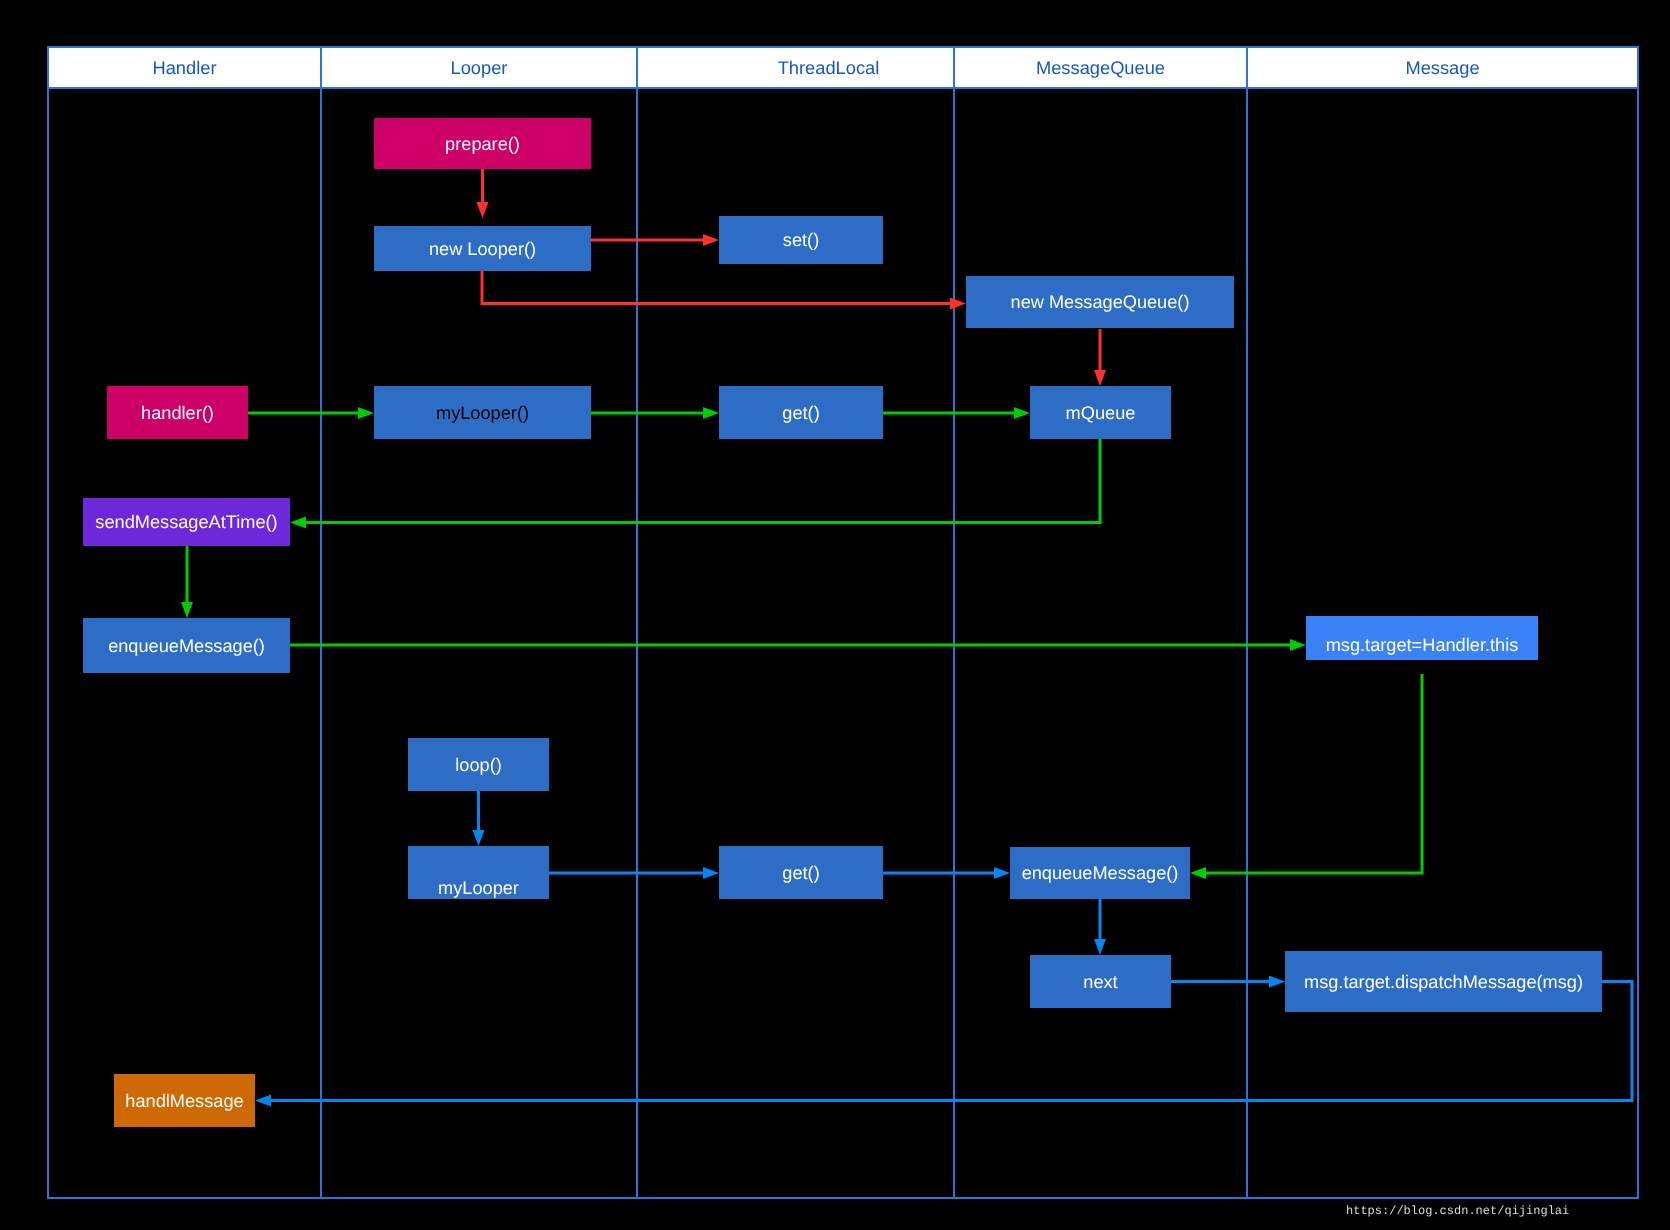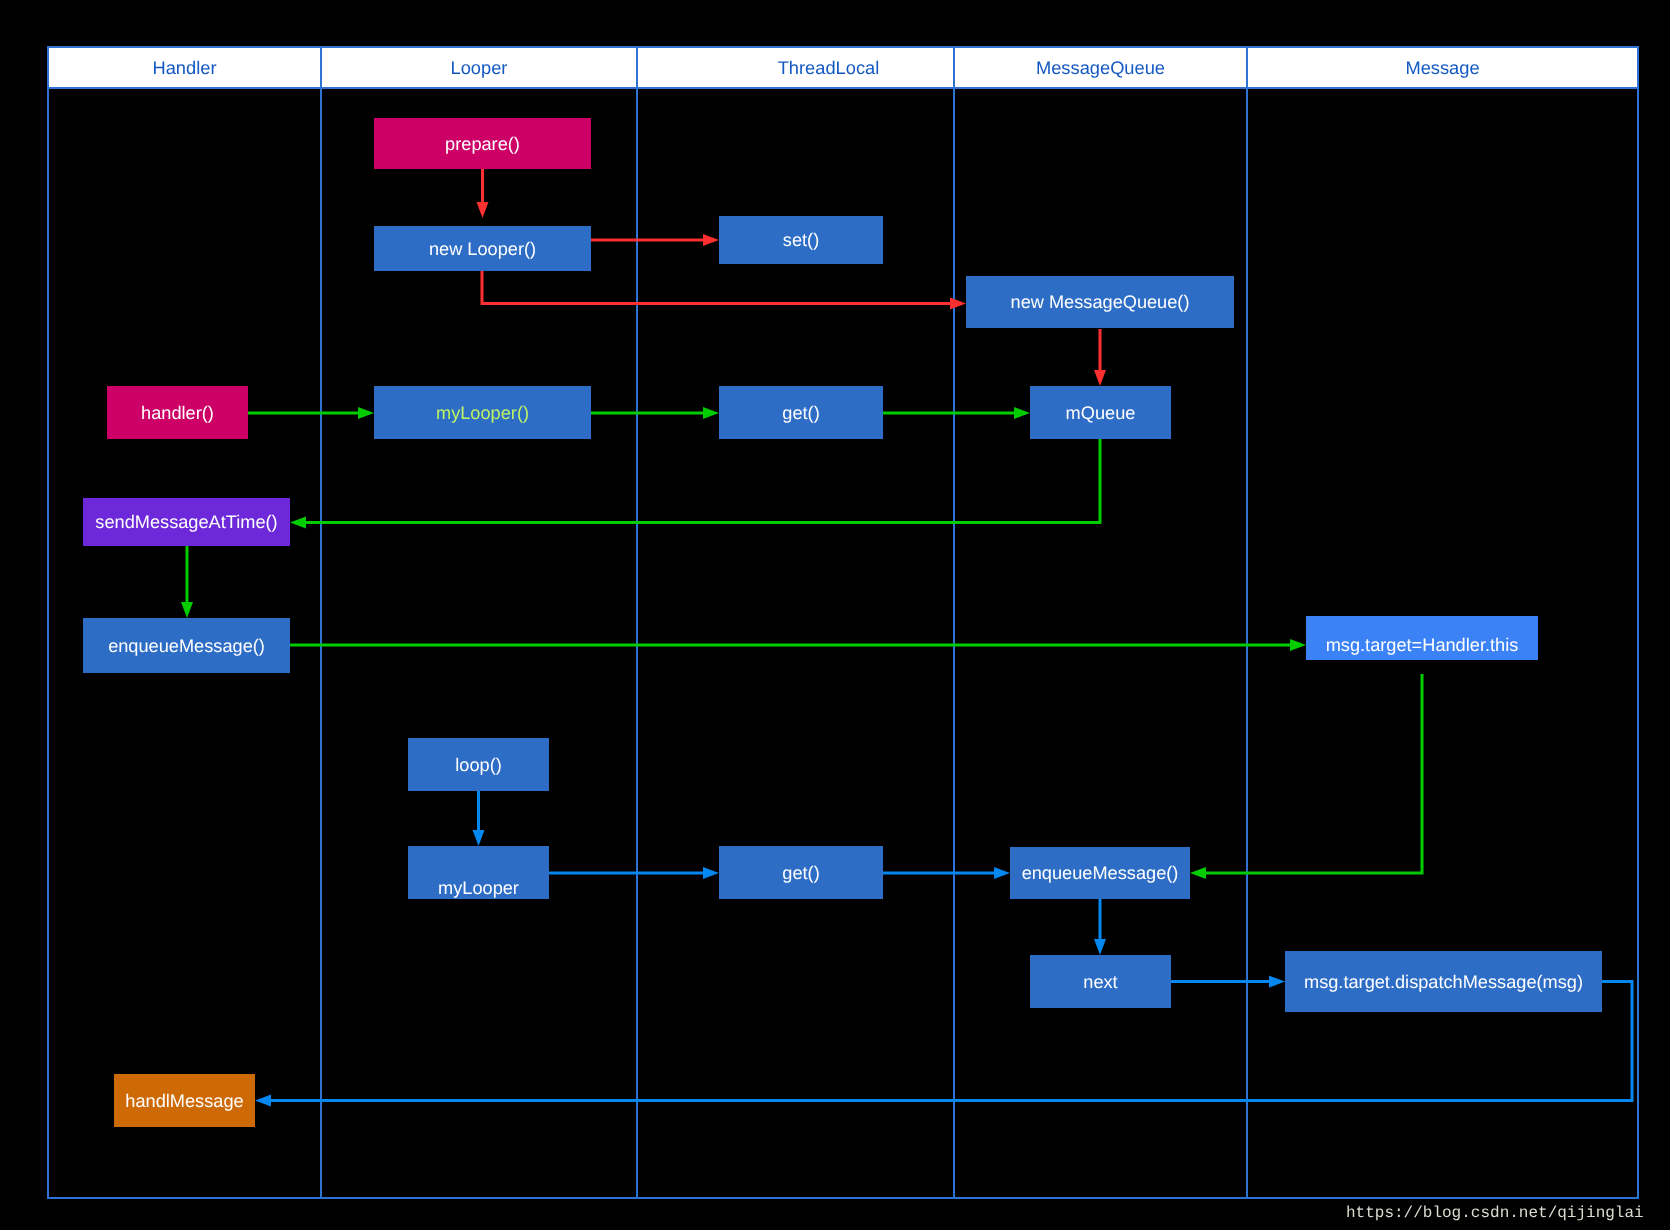--- a/index.html
+++ b/index.html
@@ -12,21 +12,21 @@
   .lane-header-band{position:absolute;background:#fff;}
   .lane-divider{position:absolute;}
   .frame-edge{position:absolute;}
   .lane-title{position:absolute;text-align:center;font-size:18.3px;transform:translateZ(0);
               font-family:"Liberation Sans",sans-serif;white-space:nowrap;
               line-height:1;}
   .node{position:absolute;box-sizing:border-box;}
   .node-label{position:absolute;left:0;right:0;text-align:center;transform:translateZ(0);
               font-size:18.2px;font-family:"Liberation Sans",sans-serif;
               color:#fff;white-space:nowrap;line-height:1;}
-  .watermark{position:absolute;font-size:16px;transform:translateZ(0);
+  .watermark{position:absolute;font-size:12px;transform:translateZ(0);
              font-family:"Liberation Mono",monospace;white-space:nowrap;line-height:1;}
 </style>
 </head>
 <body>
 
 <div id="stage">
 
   <div class="lane-header-band" id="header-band" style="left: 48px; top: 47px; width: 1590px; height: 41px; background: rgb(255, 255, 255);"></div>
 
   <div class="lane-title" style="left: 48px; width: 273px; top: 58.5px; color: rgb(20, 89, 195);"><span>Handler</span></div>
@@ -125,21 +125,21 @@
   <div class="node" style="left: 719px; top: 216px; width: 164px; height: 48px; background: rgb(45, 109, 198);">
       <span class="node-label" style="top: 15px; color: rgb(255, 255, 255);">set()</span>
     </div>
   <div class="node" style="left: 966px; top: 276px; width: 268px; height: 52px; background: rgb(45, 109, 198); padding-left: 12px;">
       <span class="node-label" style="top: 17px; color: rgb(255, 255, 255);">new MessageQueue()</span>
     </div>
   <div class="node" style="left: 107px; top: 386px; width: 141px; height: 53px; background: rgb(204, 0, 102);">
       <span class="node-label" style="top: 17.5px; color: rgb(255, 255, 255);">handler()</span>
     </div>
   <div class="node" style="left: 374px; top: 386px; width: 217px; height: 53px; background: rgb(45, 109, 198);">
-      <span class="node-label" style="top: 17.5px; color: #bef264;">myLooper()</span>
+      <span class="node-label" style="top: 17.5px; color: #000000;">myLooper()</span>
     </div>
   <div class="node" style="left: 719px; top: 386px; width: 164px; height: 53px; background: rgb(45, 109, 198);">
       <span class="node-label" style="top: 17.5px; color: rgb(255, 255, 255);">get()</span>
     </div>
   <div class="node" style="left: 1030px; top: 386px; width: 141px; height: 53px; background: rgb(45, 109, 198);">
       <span class="node-label" style="top: 17.5px; color: rgb(255, 255, 255);">mQueue</span>
     </div>
   <div class="node" style="left: 83px; top: 498px; width: 207px; height: 48px; background: #6d28d9;">
       <span class="node-label" style="top: 15px; color: rgb(255, 255, 255);">sendMessageAtTime()</span>
     </div>

